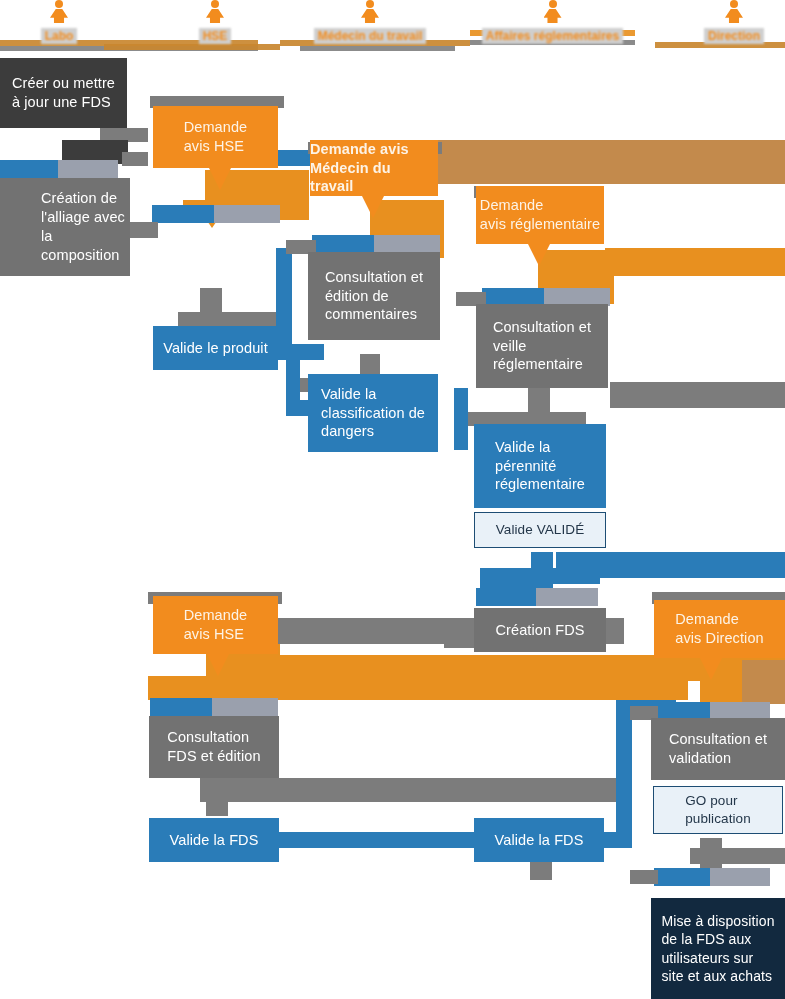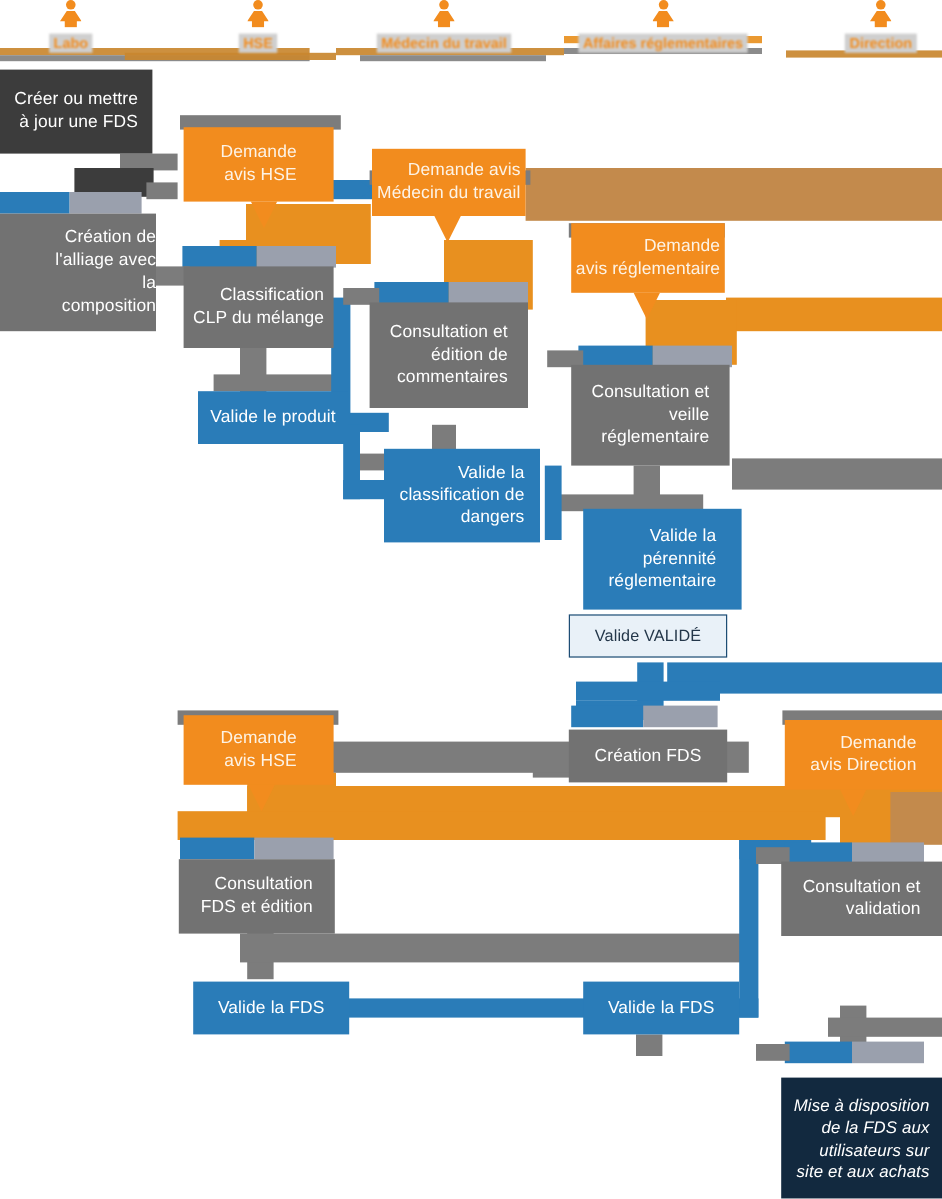--- a/index.html
+++ b/index.html
@@ -16,38 +16,38 @@
     background:#ffffff;
   }
 
   
   .node{
     position:absolute;
     box-sizing:border-box;
     display:flex;
     align-items:center;
     justify-content:center;
-    text-align:right;
+    text-align:left;
     line-height:1.30;
     white-space:pre-line;
     letter-spacing:.1px;
   }
 
   
   .n-dark{          
     background:#3c3c3c;color:#ffffff;font-size:14.5px;
   }
   .n-navy{          
     background:#12293f;color:#ffffff;font-size:14px;
   }
   .n-grey{          
     background:#727272;color:#ffffff;font-size:14.5px;
   }
   .n-blue{          
-    background:#2a7cb8;color:#ffffff;font-size:14.5px;margin-left:12px;
+    background:#2a7cb8;color:#ffffff;font-size:14.5px;
   }
   .n-orange{        
     background:#f28c1e;color:#fdf3e6;font-size:14.5px;
   }
   .n-status{        
     background:#e9f1f8;color:#24374a;font-size:13.5px;
     border:2px solid #12293f;
   }
   .n-status.thinborder{border:1.5px solid #1d4d74;}
 
@@ -258,30 +258,26 @@
 composition</span>
   </div>
 
 
   <div class="node n-orange" style="left:153px;top:106px;width:125px;height:62px;">
     <span>Demande
 avis HSE</span>
     <span class="tail" style="left:56px;top:62px;"></span>
   </div>
 
-  <div class="node n-grey" style="left:153px;top:222px;width:125px;height:68px;">
-    <span>Classification
-CLP du mélange</span>
-  </div>
 
   <div class="node n-blue" style="left:153px;top:326px;width:125px;height:44px;">
     <span>Valide le produit</span>
   </div>
 
-  <div class="node n-orange" style="left:310px;top:124px;width:128px;height:56px;">
+  <div class="node n-orange" style="left:310px;top:140px;width:128px;height:56px;font-weight:bold;">
     <span>Demande avis
 Médecin du travail</span>
     <span class="tail" style="left:52px;top:56px;"></span>
   </div>
 
   <div class="node n-grey" style="left:308px;top:252px;width:132px;height:88px;">
     <span>Consultation et
 édition de
 commentaires</span>
   </div>
@@ -334,30 +330,34 @@
   <div class="node n-grey" style="left:149px;top:716px;width:130px;height:62px;">
     <span>Consultation
 FDS et édition</span>
   </div>
 
   <div class="node n-grey" style="left:651px;top:718px;width:134px;height:62px;">
     <span>Consultation et
 validation</span>
   </div>
 
+  <div class="node n-status thinborder" style="left:653px;top:786px;width:130px;height:48px;">
+    <span>GO pour
+publication</span>
+  </div>
 
   <div class="node n-blue" style="left:149px;top:818px;width:130px;height:44px;">
     <span>Valide la FDS</span>
   </div>
 
   <div class="node n-blue" style="left:474px;top:818px;width:130px;height:44px;">
     <span>Valide la FDS</span>
   </div>
 
 
-  <div class="node n-navy" style="left:651px;top:898px;width:134px;height:101px;font-style:italic;">
+  <div class="node n-navy" style="left:651px;top:898px;width:134px;height:101px;">
     <span>Mise à disposition
 de la FDS aux
 utilisateurs sur
 site et aux achats</span>
   </div>
 
 </div>
 
 </body></html>

